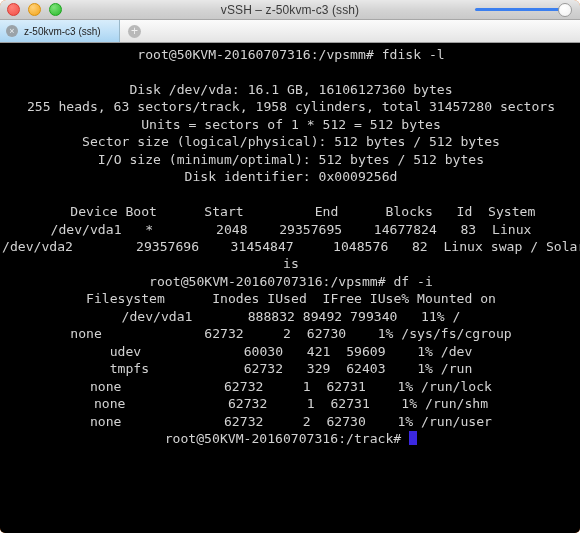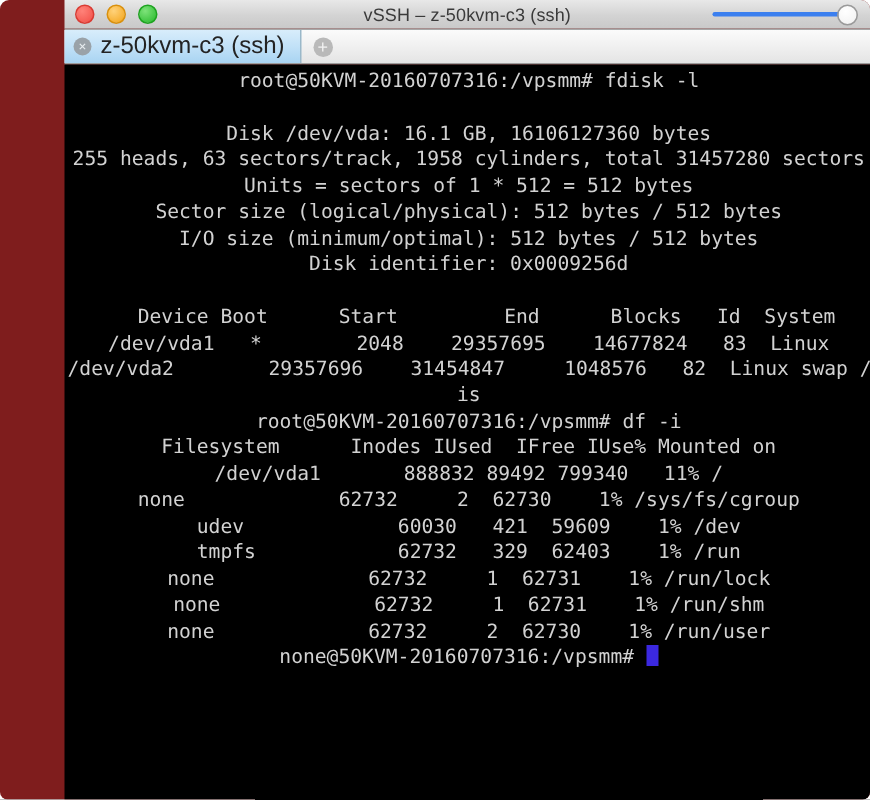--- a/index.html
+++ b/index.html
@@ -14,22 +14,21 @@
     font-family: "Liberation Sans", sans-serif;
   }
 
   .window {
     position: relative;
     width: 580px;
     height: 533px;
     box-sizing: border-box;
     border-radius: 6px 6px 5px 5px;
     overflow: hidden;
-    background: #7f1d1d;
-    padding-left: 43px;
+    background: #f97316;
   }
 
   
   .titlebar {
     position: relative;
     height: 19px;
     background: linear-gradient(to bottom, #e8e8e8 0%, #d3d3d3 55%, #c9c9c9 100%);
     border-bottom: 1px solid #a7a7a7;
     display: flex;
     align-items: center;
@@ -117,21 +116,21 @@
     border-radius: 50%;
     background: #9aa2a8;
     color: #e9eef1;
     font-size: 9px;
     line-height: 12px;
     text-align: center;
     font-family: "Liberation Sans", sans-serif;
     flex: 0 0 auto;
   }
   .tab-label {
-    font-size: 16px;
+    font-size: 10px;
     color: #232323;
     white-space: nowrap;
     font-family: "Liberation Sans", sans-serif;
   }
   .tab-add {
     display: flex;
     align-items: center;
     padding: 0 8px;
   }
   .add-circle {
@@ -217,16 +216,16 @@
 is
 root@50KVM-20160707316:/vpsmm# df -i
 Filesystem      Inodes IUsed  IFree IUse% Mounted on
 /dev/vda1       888832 89492 799340   11% /
 none             62732     2  62730    1% /sys/fs/cgroup
 udev             60030   421  59609    1% /dev
 tmpfs            62732   329  62403    1% /run
 none             62732     1  62731    1% /run/lock
 none             62732     1  62731    1% /run/shm
 none             62732     2  62730    1% /run/user
-</span><span id="terminal-prompt">none@50KVM-20160707316:/vpsmm# </span><span class="cursor"></span></pre>
+</span><span id="terminal-prompt">root@50KVM-20160707316:/track# </span><span class="cursor"></span></pre>
   </div>
 
 </div>
 
 </body></html>

